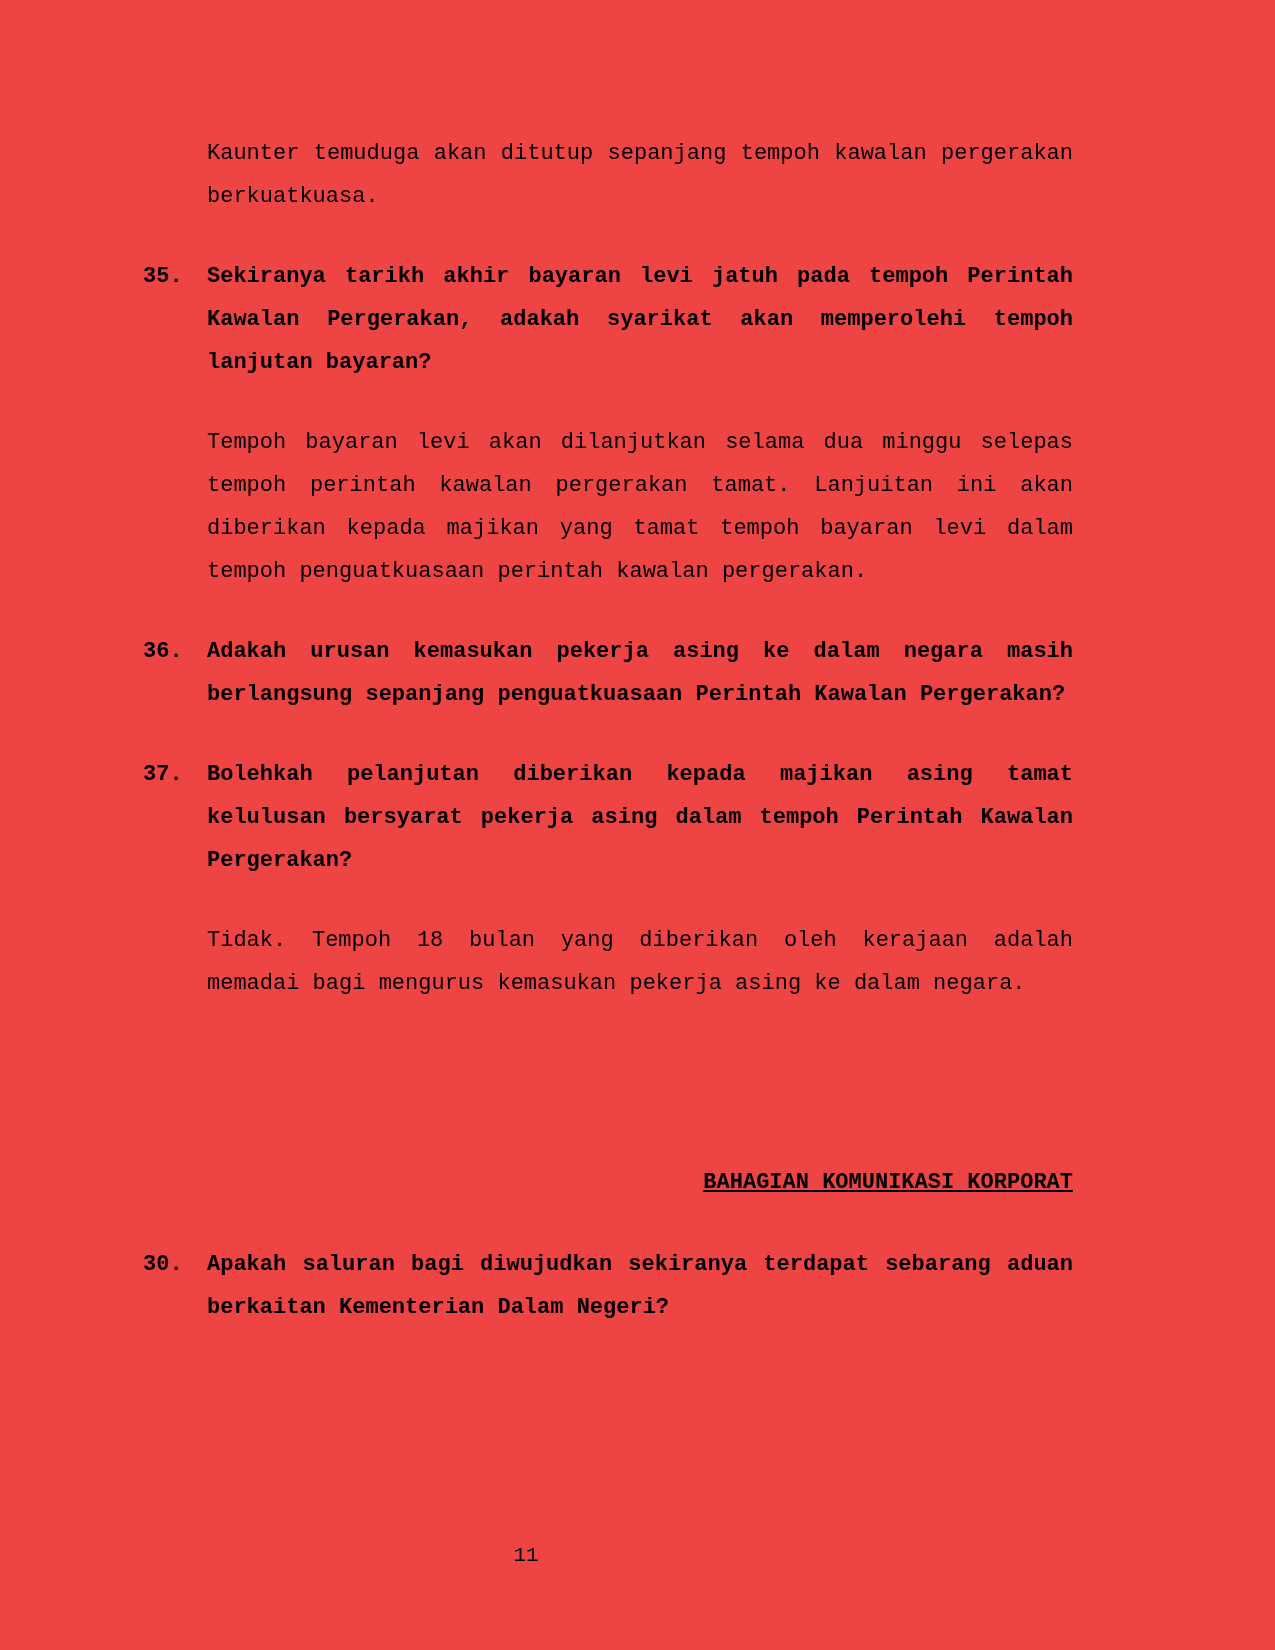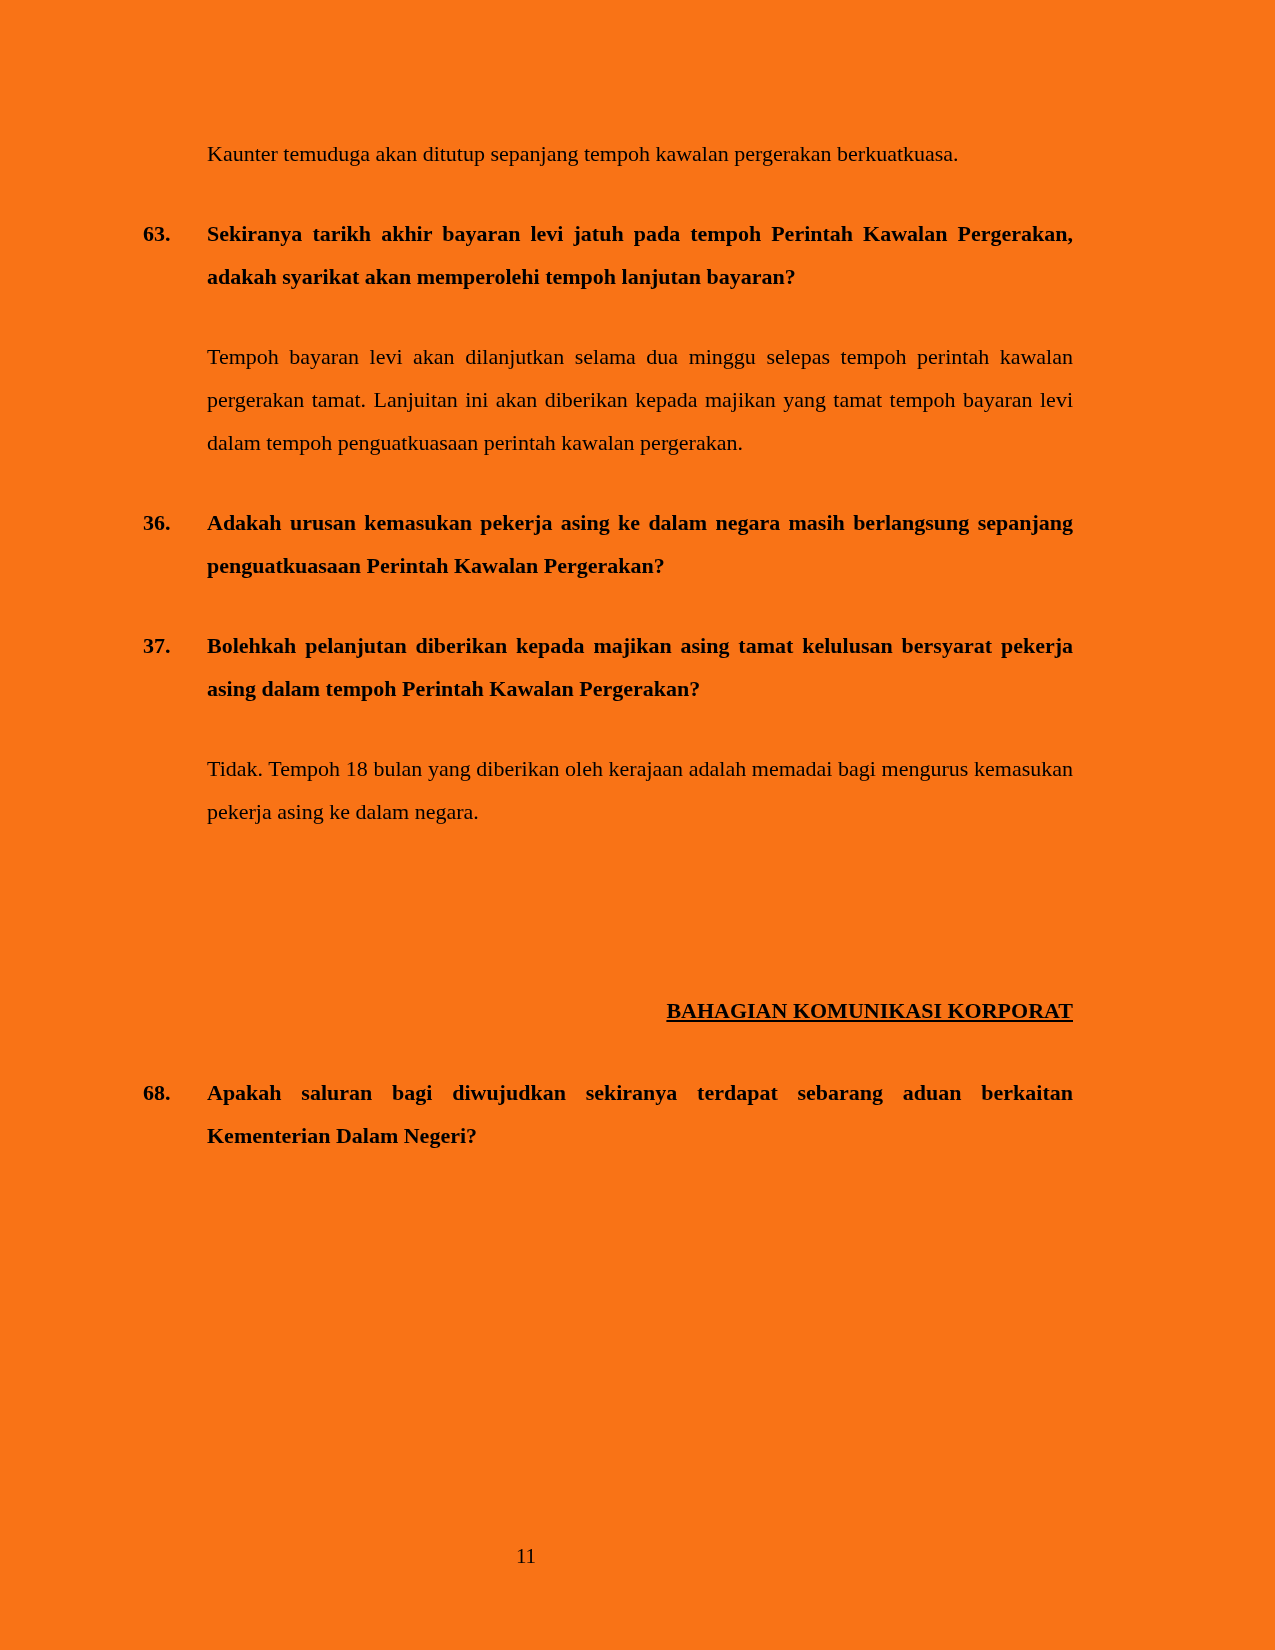--- a/index.html
+++ b/index.html
@@ -5,23 +5,23 @@
   * { margin: 0; padding: 0; box-sizing: border-box; }
 
   html, body {
     background: #ffffff;
   }
 
   .page {
     position: relative;
     width: 1275px;
     height: 1650px;
-    background: #f97316;
+    background: #ef4444;
     color: #000000;
-    font-family: Liberation Serif, serif;
+    font-family: Liberation Mono, monospace;
     font-size: 22px;
     line-height: 43px;
     overflow: hidden;
   }
 
   .content {
     position: absolute;
     left: 143px;
     top: 132px;
     width: 930px;
@@ -72,39 +72,39 @@
 </style>
 </head>
 <body>
 
 <div class="page">
   <div class="content">
 
     <p class="answer-para">Kaunter temuduga akan ditutup sepanjang tempoh kawalan pergerakan berkuatkuasa.</p>
 
     <div class="qa-block">
-      <span class="qa-number">63.</span>
+      <span class="qa-number">35.</span>
       <span class="qa-question">Sekiranya tarikh akhir bayaran levi jatuh pada tempoh Perintah Kawalan Pergerakan, adakah syarikat akan memperolehi tempoh lanjutan bayaran?</span>
     </div>
     <p class="answer-para">Tempoh bayaran levi akan dilanjutkan selama dua minggu selepas tempoh perintah kawalan pergerakan tamat. Lanjuitan ini akan diberikan kepada majikan yang tamat tempoh bayaran levi dalam tempoh penguatkuasaan perintah kawalan pergerakan.</p>
 
     <div class="qa-block">
       <span class="qa-number">36.</span>
       <span class="qa-question">Adakah urusan kemasukan pekerja asing ke dalam negara masih berlangsung sepanjang penguatkuasaan Perintah Kawalan Pergerakan?</span>
     </div>
 
     <div class="qa-block">
       <span class="qa-number">37.</span>
       <span class="qa-question">Bolehkah pelanjutan diberikan kepada majikan asing tamat kelulusan bersyarat pekerja asing dalam tempoh Perintah Kawalan Pergerakan?</span>
     </div>
     <p class="answer-para">Tidak. Tempoh 18 bulan yang diberikan oleh kerajaan adalah memadai bagi mengurus kemasukan pekerja asing ke dalam negara.</p>
 
     <div class="section-heading">BAHAGIAN KOMUNIKASI KORPORAT</div>
 
     <div class="qa-block">
-      <span class="qa-number">68.</span>
+      <span class="qa-number">30.</span>
       <span class="qa-question">Apakah saluran bagi diwujudkan sekiranya terdapat sebarang aduan berkaitan Kementerian Dalam Negeri?</span>
     </div>
 
   </div>
 
   <div class="page-footer">11</div>
 </div>
 
 </body></html>

